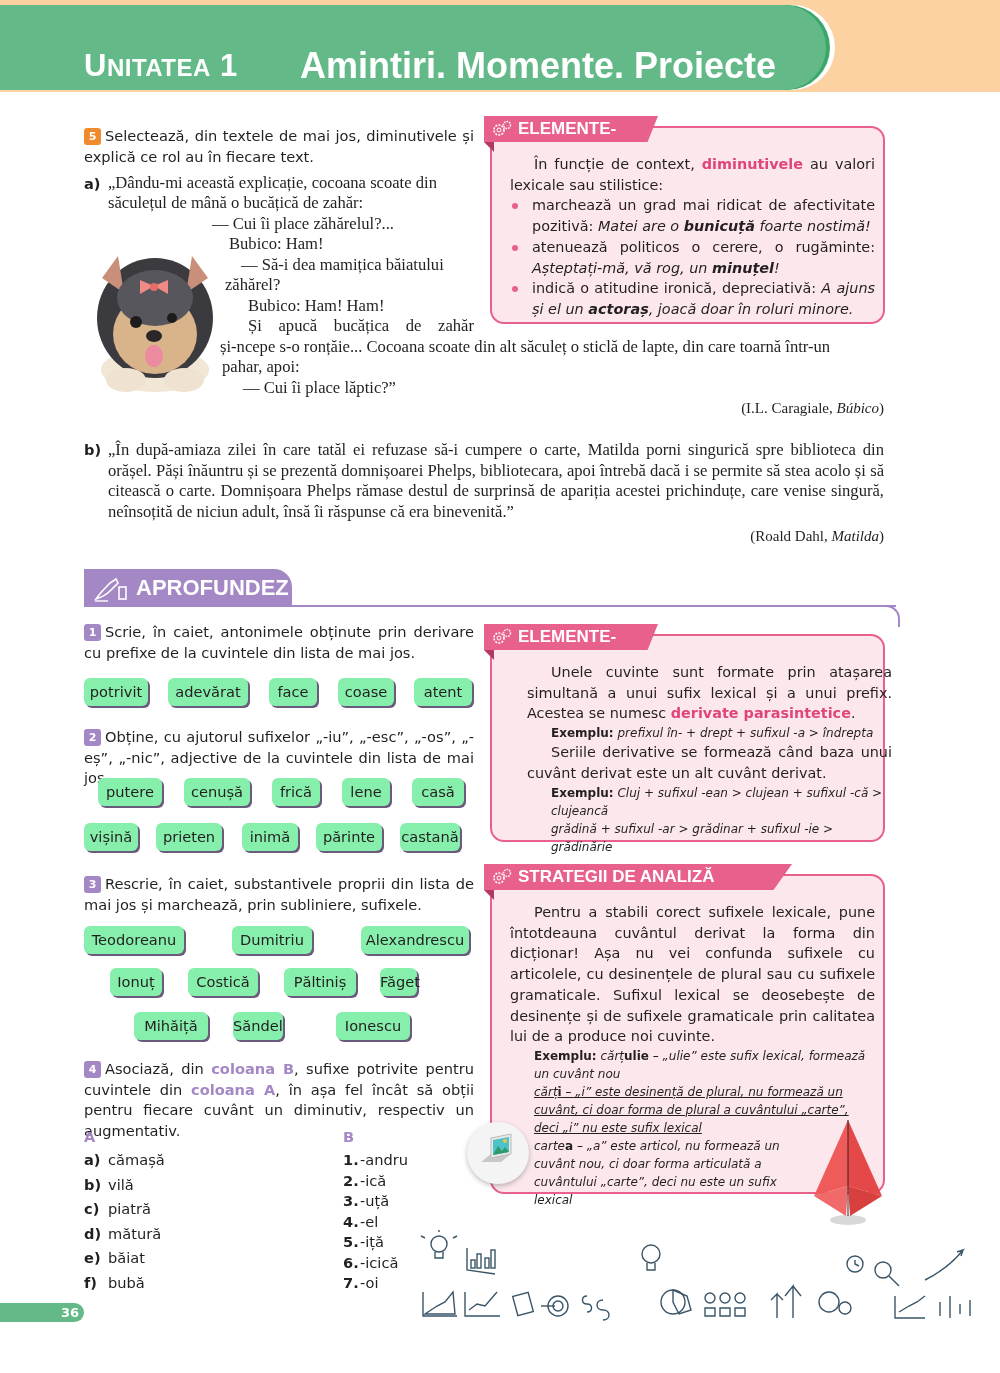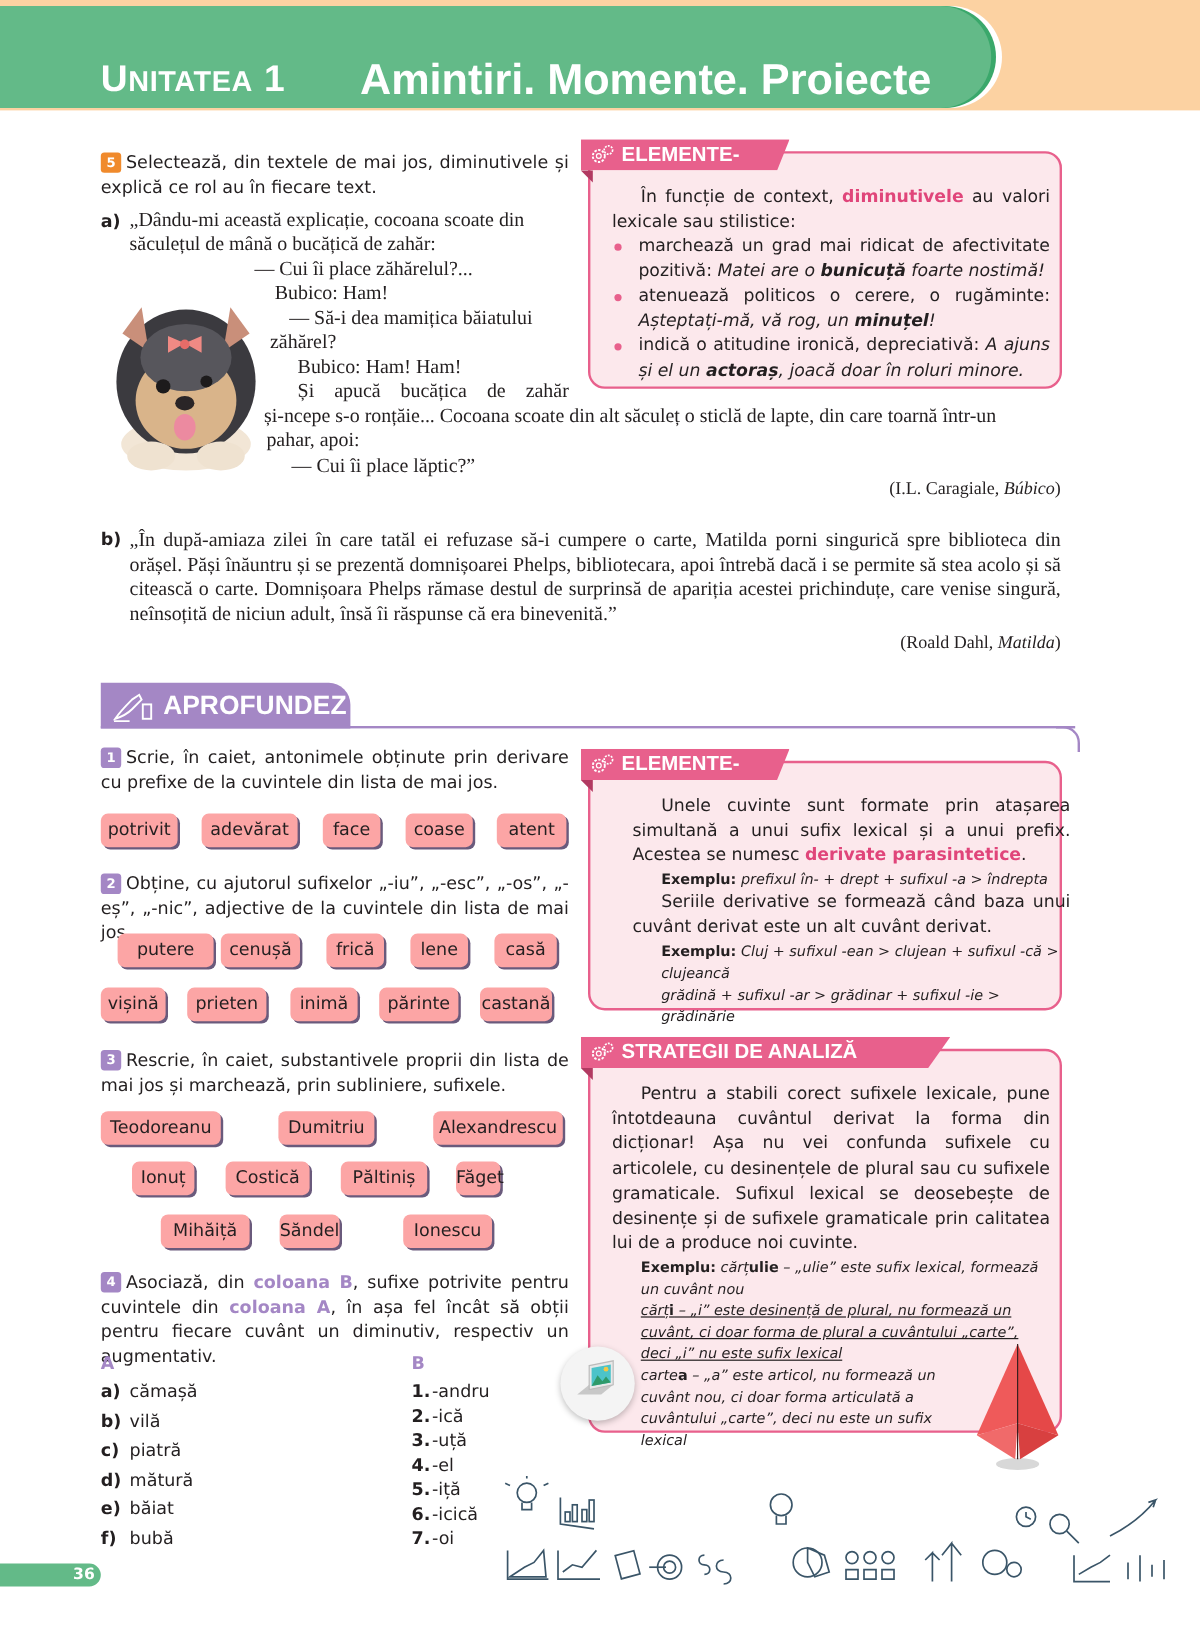--- a/index.html
+++ b/index.html
@@ -52,21 +52,21 @@
   
   .apro-tab { position: absolute; left: 84px; top: 569px; width: 208px; height: 38px; background: #a487c5; border-radius: 0 18px 0 0; }
   .apro-line { position: absolute; left: 84px; top: 605px; width: 812px; height: 2px; background: #a487c5; }
   .apro-line-end { position: absolute; left: 880px; top: 605px; width: 20px; height: 22px; border-top: 2px solid #a487c5; border-right: 2px solid #a487c5; border-radius: 0 14px 0 0; }
   .apro-label { position: absolute; left: 136px; top: 575px; color: #fff; font-family: "Liberation Sans", sans-serif; font-weight: bold; font-size: 22px; }
   .pen-icon { position: absolute; left: 92px; top: 575px; width: 38px; height: 28px; }
 
   .ex { position: absolute; left: 84px; width: 390px; text-align: justify; }
 
   .chips { position: absolute; left: 84px; width: 392px; }
-  .chip { position: absolute; height: 28px; background: #fca5a5; border-radius: 6px; box-shadow: 2px 2px 0 #6a5a7c;
+  .chip { position: absolute; height: 28px; background: #86efac; border-radius: 6px; box-shadow: 2px 2px 0 #6a5a7c;
     font-family: "DejaVu Sans", sans-serif; font-size: 14.6px; line-height: 28px; text-align: center; color: #231f20; }
 
   .col-head { position: absolute; font-weight: bold; color: #a487c5; font-size: 14.6px; }
   .list-col { position: absolute; font-size: 14.6px; line-height: 20.5px; }
   .list-col b { display: inline-block; }
 
   .purple-bold { color: #a487c5; font-weight: bold; }
 
   .page-num { position: absolute; left: 0; top: 1303px; width: 84px; height: 19px; background: #63ba88; border-radius: 0 10px 10px 0;
     color: #fff; font-weight: bold; font-size: 13px; line-height: 19px; text-align: right; padding-right: 5px; }
@@ -161,21 +161,21 @@
 <div class="chips" style="top:678px;">
   <div class="chip" style="left:0;width:64px;">potrivit</div>
   <div class="chip" style="left:84px;width:80px;">adevărat</div>
   <div class="chip" style="left:185px;width:48px;">face</div>
   <div class="chip" style="left:254px;width:56px;">coase</div>
   <div class="chip" style="left:330px;width:58px;">atent</div>
 </div>
 
 <div class="ex body-text" style="top:727px;"><span class="num-badge badge-purple">2</span><span>Obține, cu ajutorul sufixelor „-iu”, „-esc”, „-os”, „-eș”, „-nic”, adjective de la cuvintele din lista de mai jos.</span></div>
 <div class="chips" style="top:778px;">
-  <div class="chip" style="left:14px;width:80px;">putere</div>
+  <div class="chip" style="left:14px;width:64px;">putere</div>
   <div class="chip" style="left:100px;width:66px;">cenușă</div>
   <div class="chip" style="left:188px;width:48px;">frică</div>
   <div class="chip" style="left:258px;width:48px;">lene</div>
   <div class="chip" style="left:328px;width:52px;">casă</div>
 </div>
 <div class="chips" style="top:823px;">
   <div class="chip" style="left:0;width:54px;">vișină</div>
   <div class="chip" style="left:72px;width:66px;">prieten</div>
   <div class="chip" style="left:158px;width:56px;">inimă</div>
   <div class="chip" style="left:232px;width:66px;">părinte</div>

